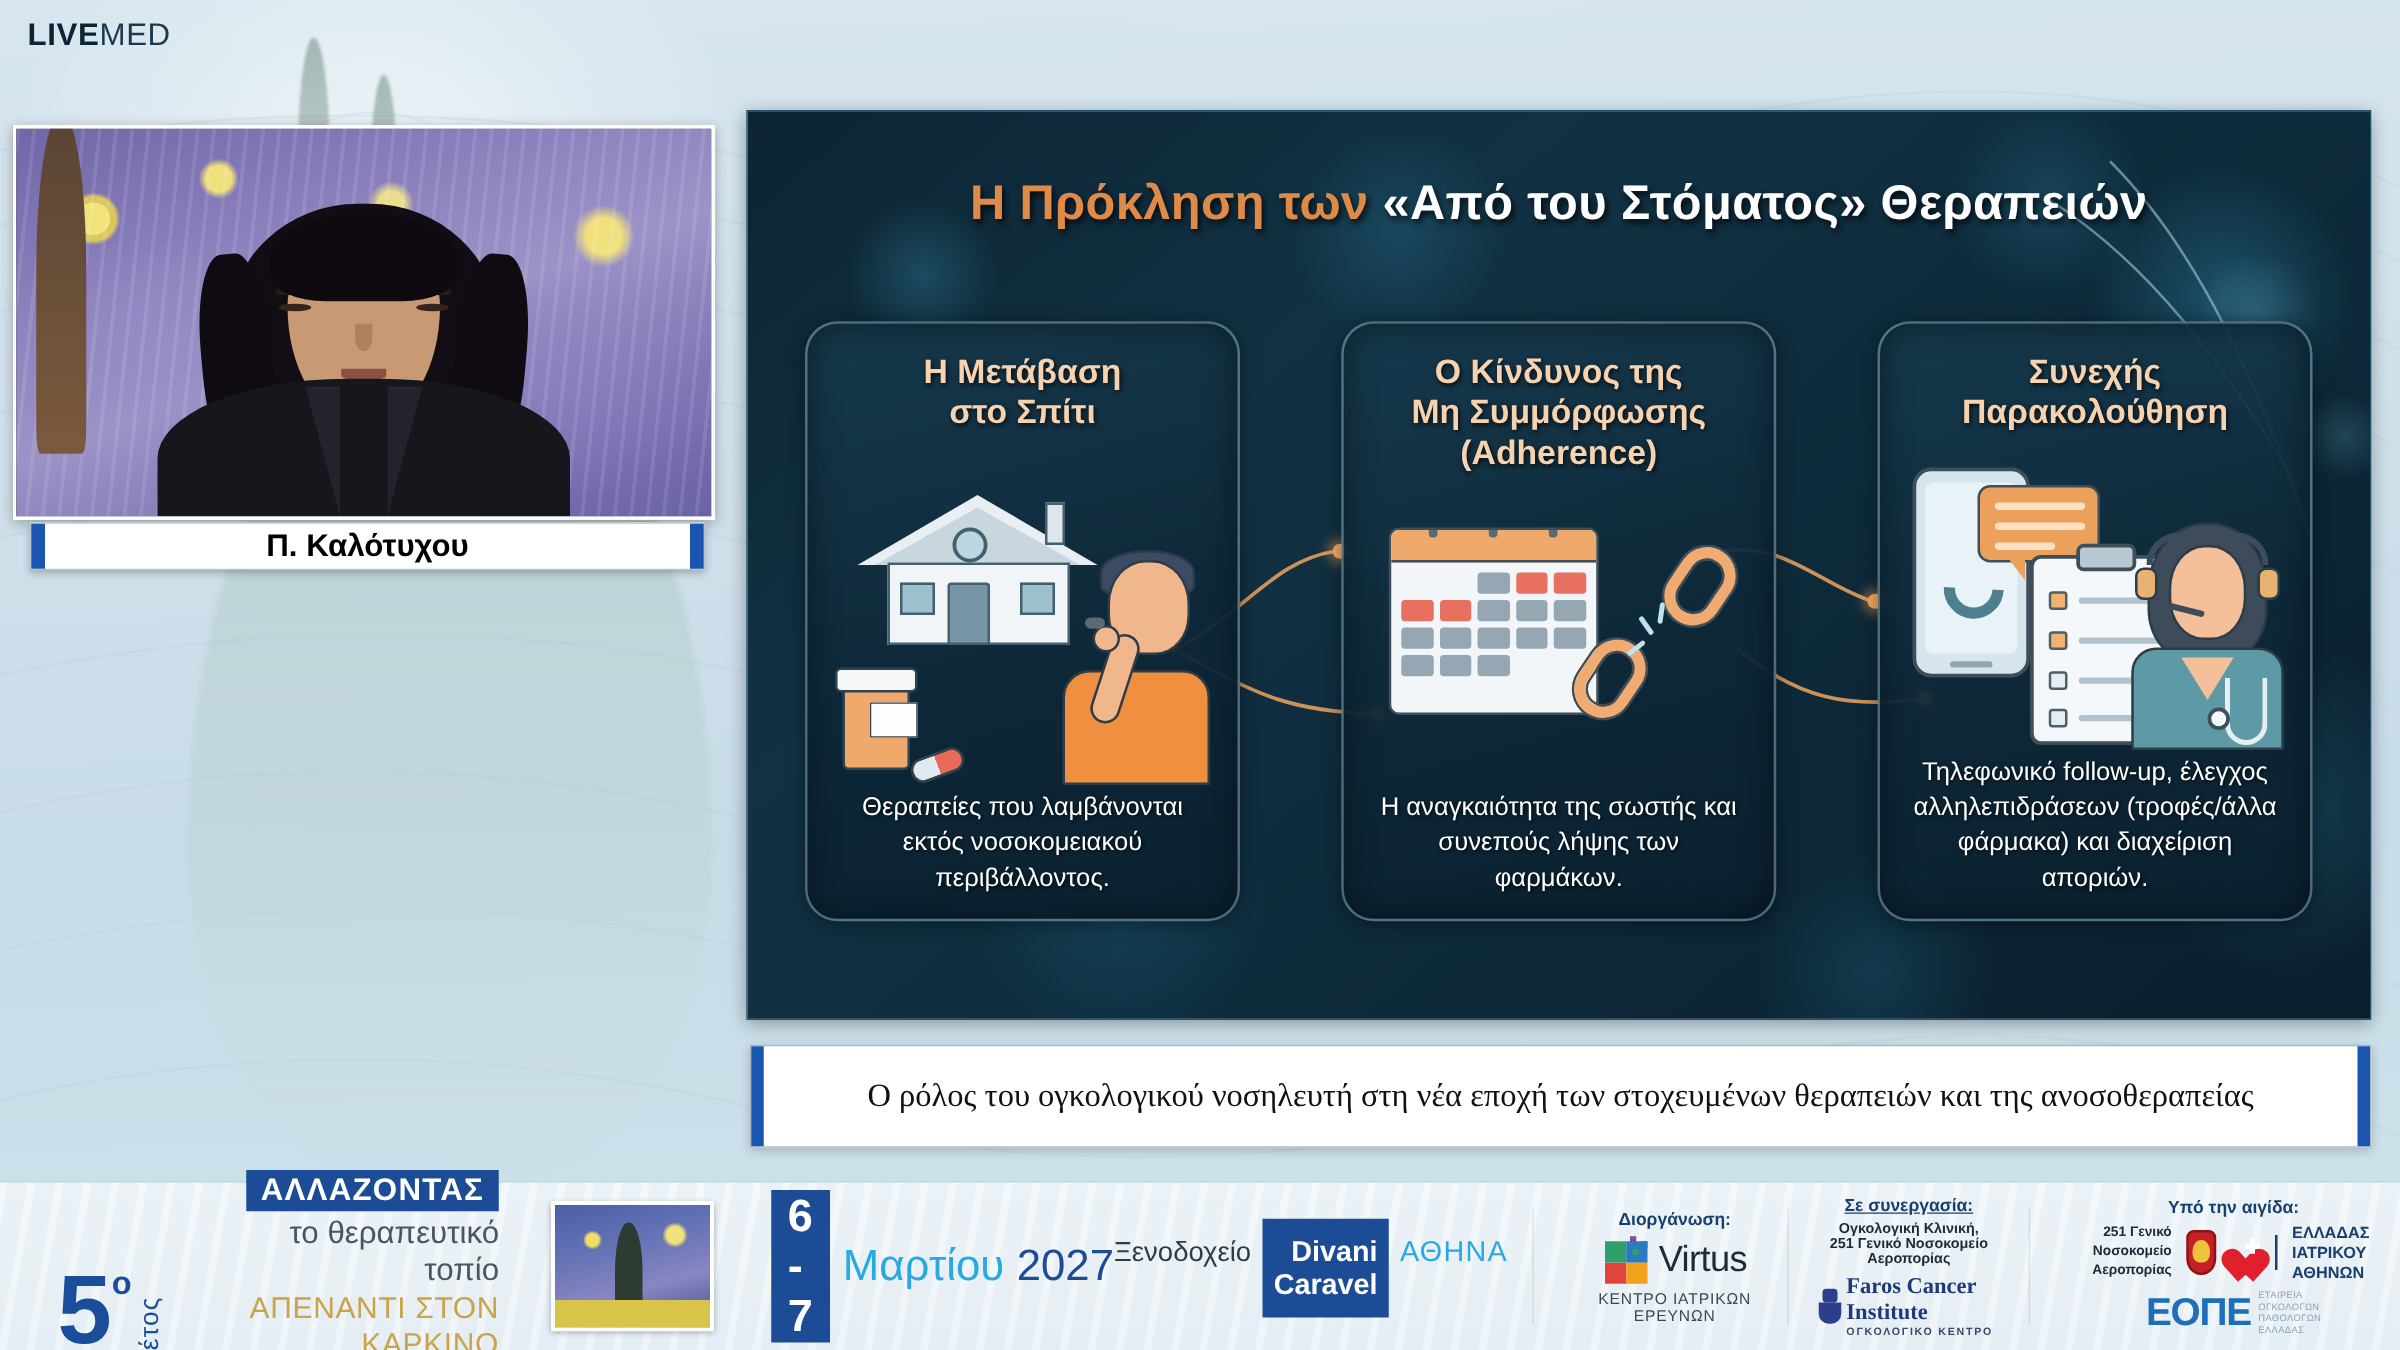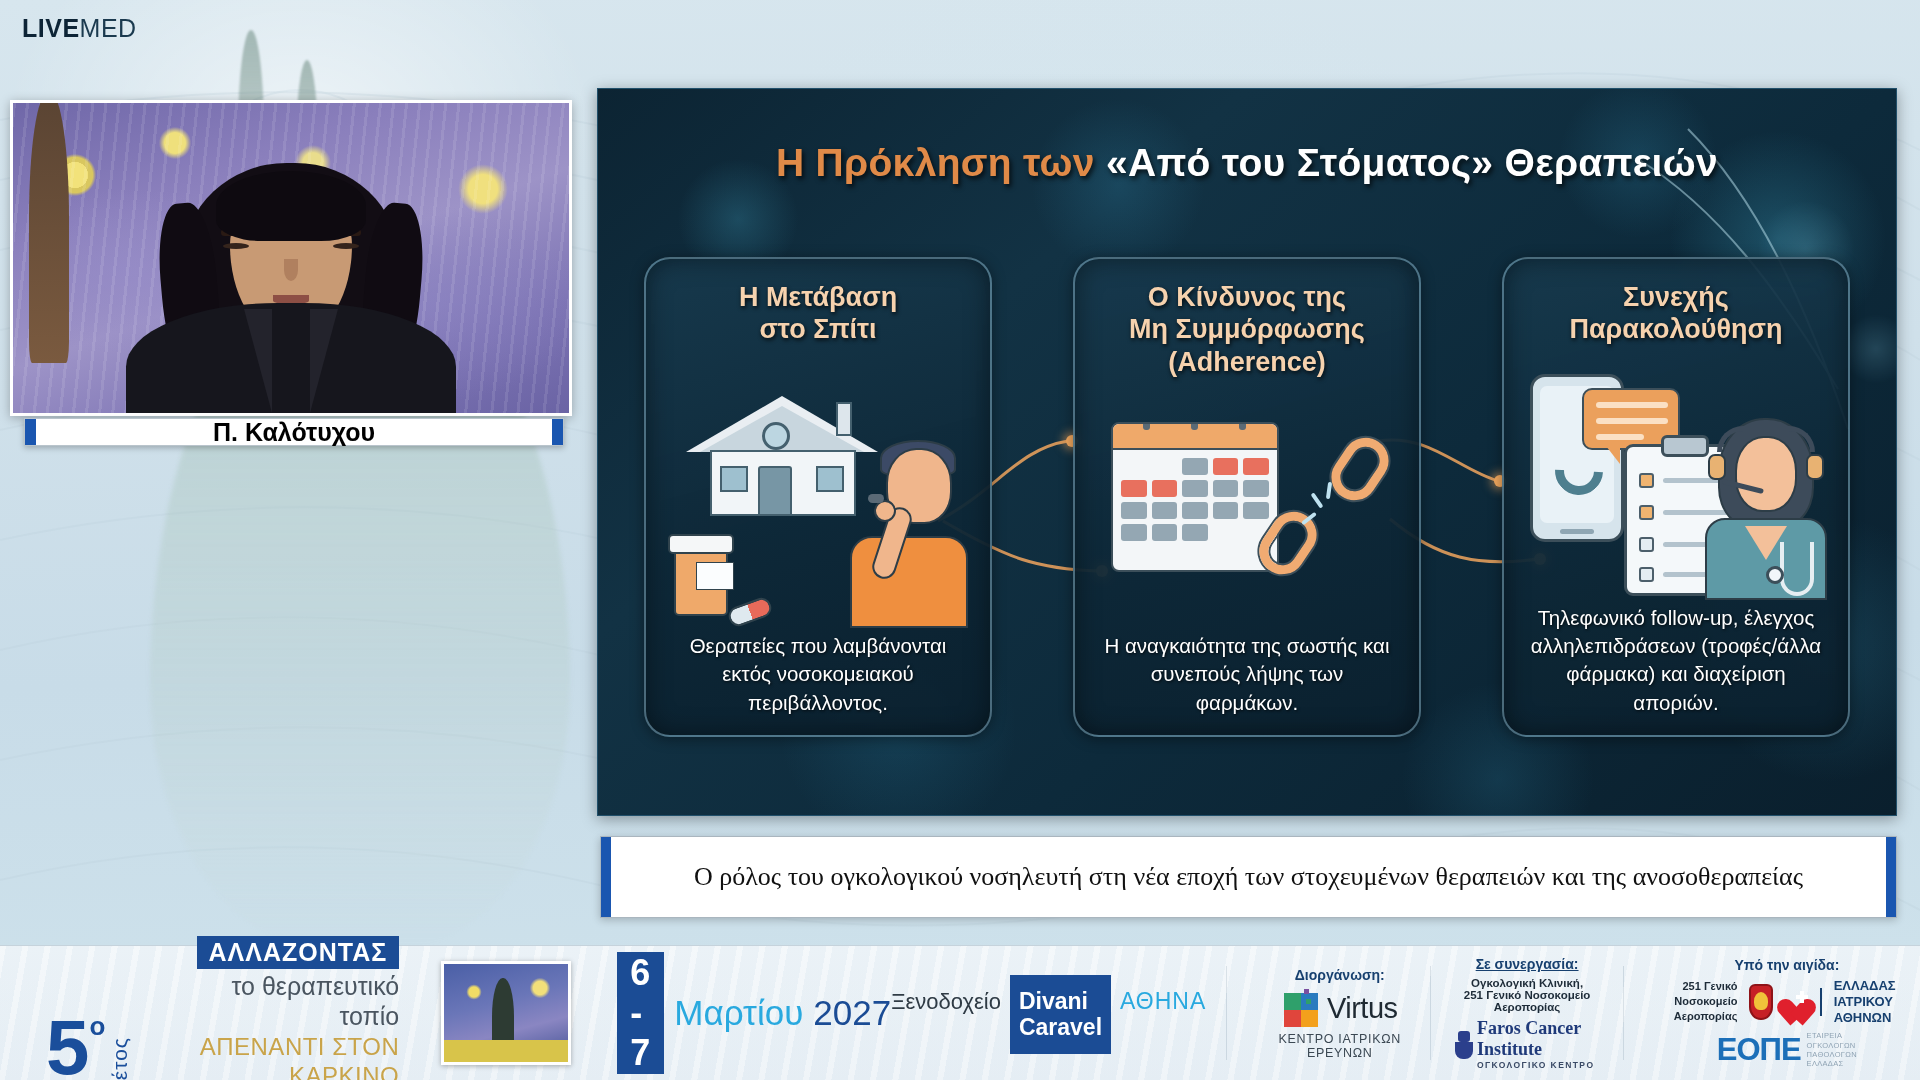--- a/index.html
+++ b/index.html
@@ -94,21 +94,21 @@
     position:absolute; left:50%; transform:translateX(-50%); bottom:0;
     width:330px; height:110px; background:#16161d;
     border-radius:46% 46% 0 0 / 58% 58% 0 0;
   }
   .p-lapel{ position:absolute; bottom:0; width:0; height:0; border-style:solid; }
   .p-lapel.l{ left:118px; border-width:0 28px 104px 0; border-color:transparent #23232c transparent transparent; }
   .p-lapel.r{ right:118px; border-width:0 0 104px 28px; border-color:transparent transparent transparent #23232c; }
 
   
   .name-plate{
-    position:absolute; left:24px; top:418px; width:540px; height:28px;
+    position:absolute; left:24px; top:418px; width:540px; height:38px;
     background:#ffffff; border:1px solid #b9c4cc;
     display:flex; align-items:center; justify-content:center;
     box-shadow:0 2px 6px rgba(0,0,0,.25);
   }
   .name-plate::before, .name-plate::after{
     content:""; position:absolute; top:0; width:11px; height:100%; background:#1a56b0;
   }
   .name-plate::before{ left:0; } .name-plate::after{ right:0; }
   .name-text{ font-size:25px; font-weight:bold; color:#000; position:relative; z-index:2; }
 
@@ -286,21 +286,21 @@
     border:3px solid #ffffff; box-shadow:0 1px 5px rgba(0,0,0,.3); position:relative; overflow:hidden;
   }
   .f-painting::after{ content:""; position:absolute; left:0; right:0; bottom:0; height:22px; background:#d8c44a; }
   .f-painting-tree{ position:absolute; left:48px; top:14px; width:22px; height:80px; background:#2d3b33; border-radius:48% 48% 14% 14%; }
 
   .f-date{ margin-left:46px; line-height:1.12; }
   .f-date-row{ display:flex; align-items:center; gap:10px; }
   .f-days{ background:#1b4c95; color:#fff; font-size:36px; font-weight:bold; padding:1px 13px; letter-spacing:1px; }
   .f-month{ font-size:35px; color:#29a9df; }
   .f-year-n{ font-size:35px; color:#1b4c95; }
-  .f-venue-row{ display:flex; align-items:baseline; gap:9px; margin-top:3px; }
+  .f-venue-row{ display:flex; align-items:baseline; gap:9px; margin-top:3px;text-align:right; }
   .f-xeno{ font-size:22px; color:#2f3b45; }
   .f-hotel{ background:#1b4c95; color:#fff; font-size:23px; font-weight:bold; padding:14px 9px; }
   .f-city{ font-size:23px; color:#29a9df; letter-spacing:1px; }
 
   .f-div{ width:1px; height:94px; background:#c3d0da; margin:0 20px; }
 
   .f-org{ margin-left:22px; text-align:center; }
   .f-org-lbl{ font-size:14px; font-weight:bold; color:#17406f; margin-bottom:6px; }
   .virtus-row{ display:flex; align-items:center; gap:5px; justify-content:center; }
   .virtus-mark{ width:40px; height:40px; position:relative; }

